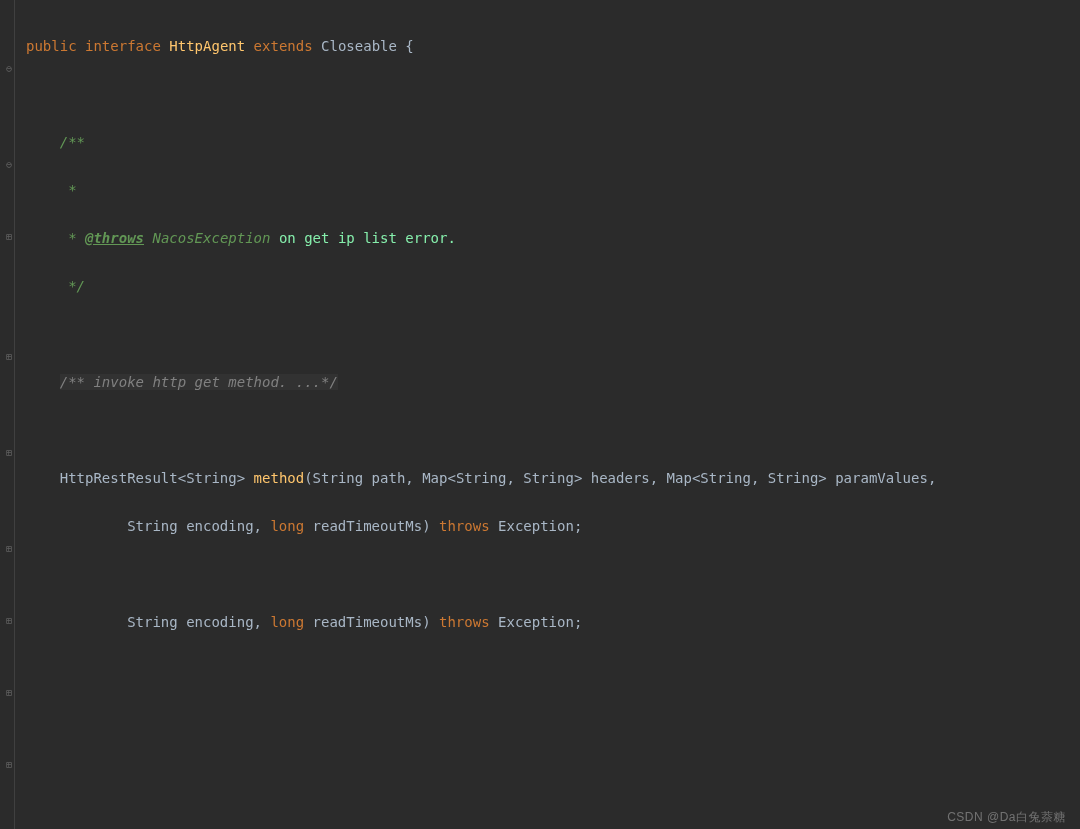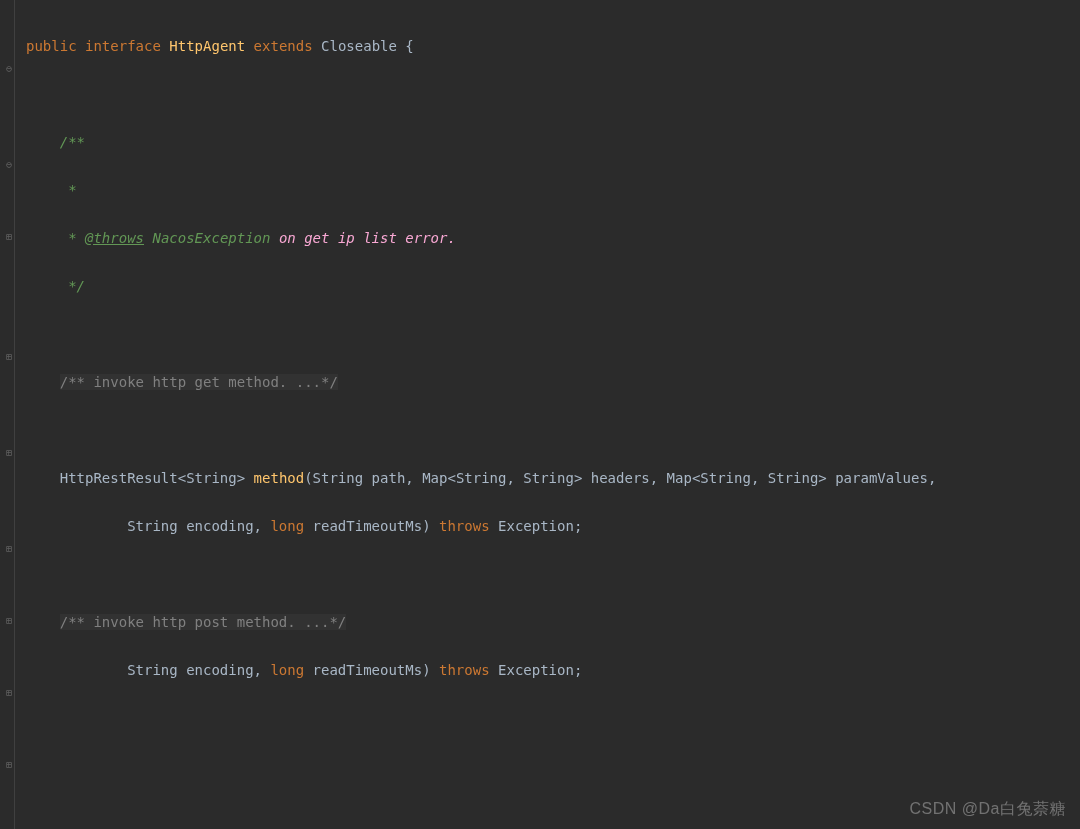--- a/index.html
+++ b/index.html
@@ -30,31 +30,31 @@
       color: #606060;
       font-size: 10px;
       line-height: 10px;
       text-align: center;
     }
     .code { flex: 1; padding: 10px 0 10px 8px; white-space: pre; }
     .line { height: 24px; }
     .kw { color: #cc7832; }
     .def { color: #ffc66d; font-weight: normal; }
     .type { color: #a9b7c6; }
-    .comment { color: #f9a8d4; font-style: italic; }
-    .comment-hl { color: #808080; background: #323232; }
+    .comment { color: #86efac; }
+    .comment-hl { color: #808080; font-style: italic; background: #323232; }
     .doc { color: #629755; font-style: italic; }
-    .doctag { color: #629755; font-style: italic; text-decoration: underline; font-weight: normal; }
+    .doctag { color: #629755; font-style: italic; text-decoration: underline; font-weight: bold; }
     .punct { color: #a9b7c6; }
     .watermark {
       position: absolute;
-      bottom: 8px;
+      bottom: 0;
       right: 14px;
       color: rgba(200,200,200,0.45);
-      font-size: 16px;
+      font-size: 12px;
       font-family: sans-serif;
       letter-spacing: 0.5px;
     }
   </style>
 </head>
 <body>
 
 <div class="editor">
   <div class="gutter">
     <div class="gutter-line"></div>
@@ -74,21 +74,20 @@
 <div class="line">    <span class="doc">/**</span></div>
 <div class="line">    <span class="doc"> *</span></div>
 <div class="line">    <span class="doc"> * </span><span class="doctag">@throws</span><span class="doc"> NacosException</span><span class="comment"> on get ip list error.</span></div>
 <div class="line">    <span class="doc"> */</span></div>
 <div class="line"></div>
 <div class="line">    <span class="comment-hl">/** invoke http get method. ...*/</span></div>
 <div class="line"></div>
 <div class="line">    <span class="type">HttpRestResult&lt;String&gt; </span><span class="def">method</span><span class="punct">(String path, Map&lt;String, String&gt; headers, Map&lt;String, String&gt; paramValues,</span></div>
 <div class="line">    <span class="punct">        String encoding, </span><span class="kw">long</span><span class="punct"> readTimeoutMs) </span><span class="kw">throws</span><span class="punct"> Exception;</span></div>
 <div class="line"></div>
-<div class="line">    <span class="comment-hl">/** invoke http post method. ...*/</span></div>
 <div class="line">    <span class="punct">        String encoding, </span><span class="kw">long</span><span class="punct"> readTimeoutMs) </span><span class="kw">throws</span><span class="punct"> Exception;</span></div>
 
 
 
 
 
 
 
 
 

